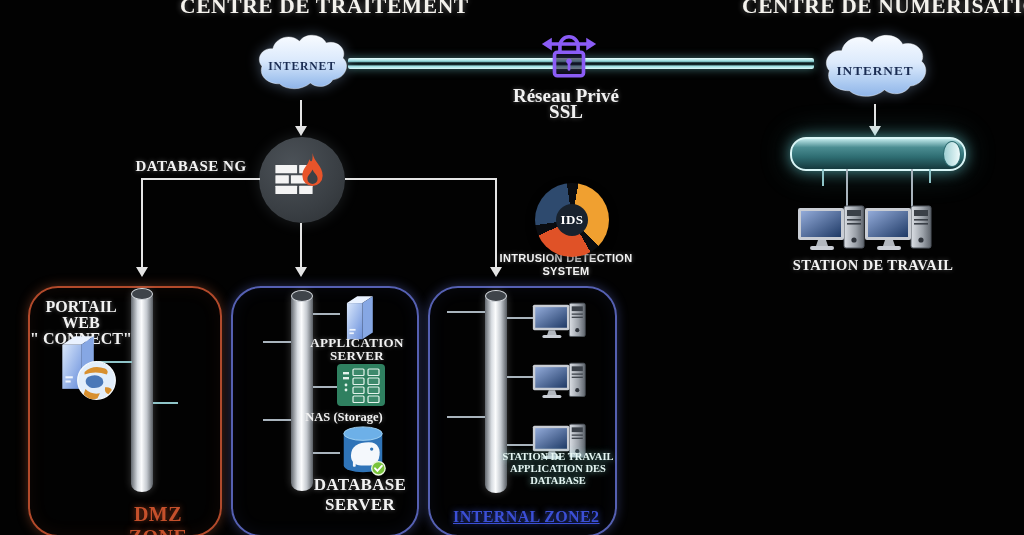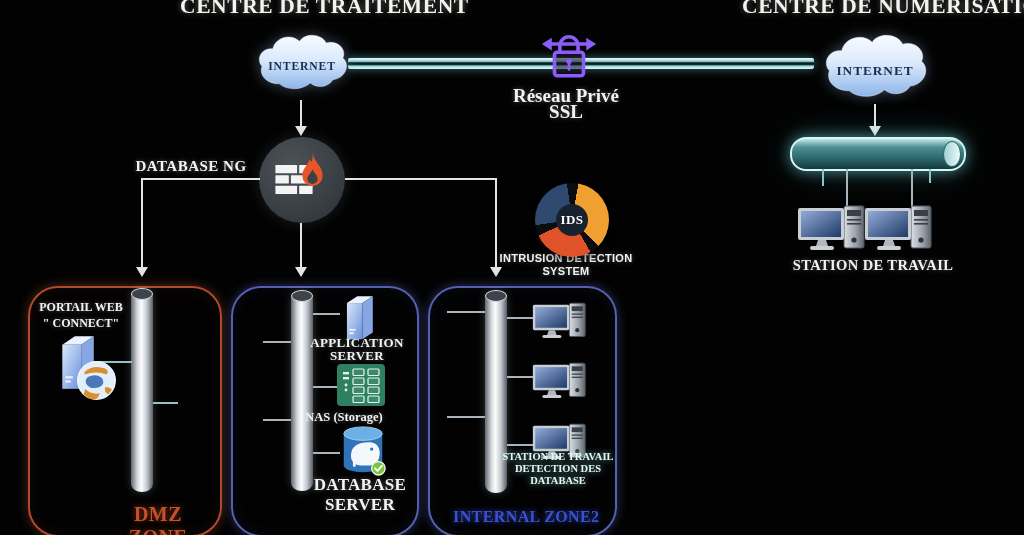--- a/index.html
+++ b/index.html
@@ -157,21 +157,21 @@
   <div class="abs ids-pie" style="left:535px;top:183px;">
     <div class="ids-hole">IDS</div>
   </div>
 
   <div class="abs zone zone-dmz" style="left:28px;top:286px;width:190px;height:247px;"></div>
   <div class="abs vcyl" style="left:131px;top:289px;height:203px;">
       <div class="cap"></div>
     </div>
   <div class="abs stub stub-teal" style="left:98px;top:361px;width:34px;"></div>
   <div class="abs stub stub-teal" style="left:153px;top:402px;width:25px;"></div>
-  <div class="abs lbl" style="left:29px;top:299px;width:104px;font-size:12px;line-height:16px;">
+  <div class="abs lbl" style="left:29px;top:299px;width:104px;font-size:16px;line-height:16px;">
     <div>PORTAIL WEB</div>
     <div>" CONNECT"</div>
   </div>
   <svg class="abs" style="left:56px;top:330px;" width="42" height="61" viewBox="0 0 40 58">
     <use href="#srv"></use>
   </svg>
   <svg class="abs" style="left:76px;top:360px;" width="41" height="41" viewBox="0 0 48 48">
     <circle cx="24" cy="24" r="22" fill="#e2eefb" stroke="#f6fafd" stroke-width="1.5"></circle>
     <path d="M10 14 q10 -9 24 -4 q5 3 2 7 q-13 -5 -26 0 z" fill="#d8902f"></path>
     <path d="M14 20 q10 -5 17 2 q3 7 -4 10 q-10 3 -15 -4 q-2 -5 2 -8 z" fill="#4a78b8"></path>
@@ -241,24 +241,24 @@
     </svg>
   <svg class="abs" style="left:531px;top:360px;" width="64" height="46" viewBox="0 0 80 58">
       <use href="#ws"></use>
     </svg>
   <svg class="abs" style="left:531px;top:421px;" width="64" height="46" viewBox="0 0 80 58">
       <use href="#ws"></use>
     </svg>
 
   <div class="abs lbl glowteal" style="left:496px;top:451px;width:124px;font-size:10.5px;line-height:12px;">
     <div>STATION DE TRAVAIL</div>
-    <div>DETECTION DES</div>
+    <div>APPLICATION DES</div>
     <div>DATABASE</div>
   </div>
-  <div class="abs lbl" style="left:453px;top:508px;width:130px;font-size:16px;letter-spacing:.4px;color:#3b4fd6;text-shadow:0 0 6px rgba(80,110,255,.7);white-space:nowrap;">INTERNAL ZONE2</div>
+  <div class="abs lbl" style="left:453px;top:508px;width:130px;font-size:16px;letter-spacing:.4px;color:#3b4fd6;text-shadow:0 0 6px rgba(80,110,255,.7);white-space:nowrap;text-decoration:underline;">INTERNAL ZONE2</div>
 
   <div class="abs conn" style="left:874px;top:104px;width:2px;height:23px;"></div>
   <div class="abs arrow-down" style="left:869px;top:126px;"></div>
 
   <div class="abs bus" style="left:790px;top:137px;width:172px;height:30px;">
     <div class="cap"></div>
   </div>
   <div class="abs vstub stub-teal" style="left:822px;top:169px;height:17px;position:absolute;background:#8fc4c8;"></div>
   <div class="abs vstub" style="left:846px;top:169px;height:44px;background:#a9b4bd;"></div>
   <div class="abs vstub" style="left:911px;top:169px;height:44px;background:#a9b4bd;"></div>

